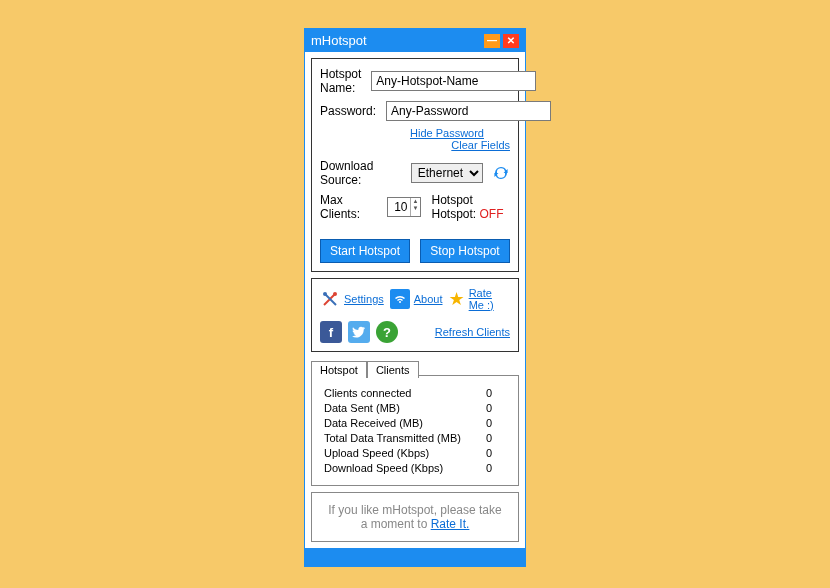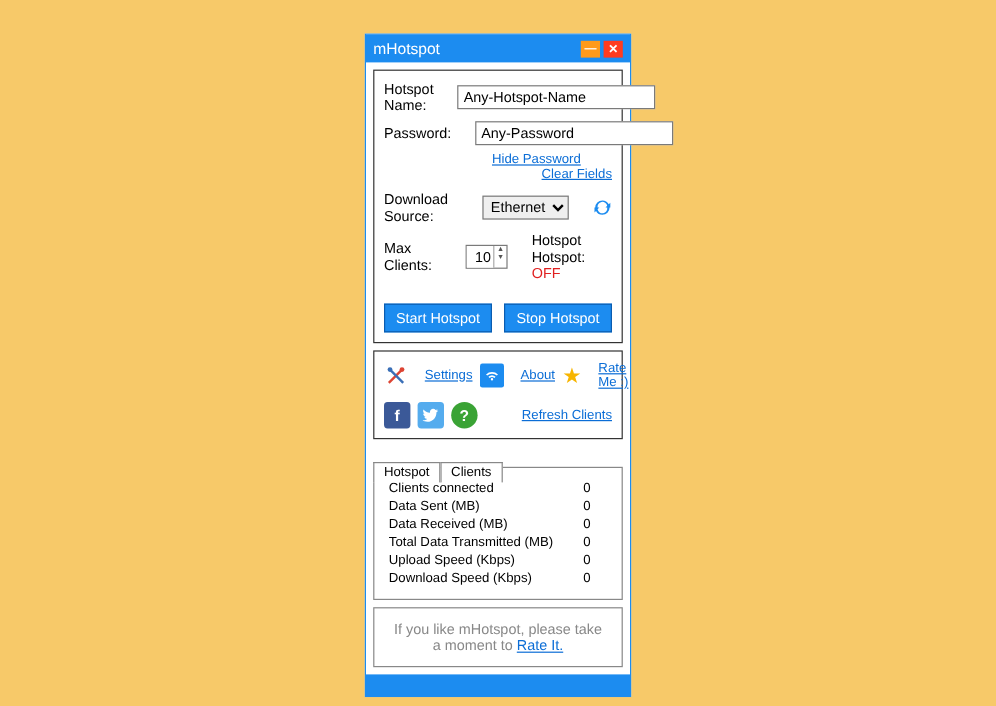--- a/index.html
+++ b/index.html
@@ -33,21 +33,21 @@
   cursor: pointer;
 }
 .winbtn.min { background: #ff9a1a; color: #fff; }
 .winbtn.close { background: #ff3b1f; color: #fff; }
 .content { padding: 6px; }
 .panel {
   border: 1px solid #333;
   padding: 8px 8px;
   margin-bottom: 6px;
 }
-.row { display: flex; align-items: center; margin-bottom: 6px; gap: 20px; }
+.row { display: flex; align-items: center; margin-bottom: 6px; gap: 10px; }
 .row label { width: 84px; }
 input[type=text] {
   flex: 1;
   border: 1px solid #7a7a7a;
   padding: 2px 4px;
   font-size: 12px;
   font-family: inherit;
 }
 .linkrow { display: flex; margin-left: 90px; margin-bottom: 8px; flex-direction: column; }
 .linkrow a { flex: 1; }
@@ -80,21 +80,21 @@
   flex: 1;
   background: #1c8cf0;
   color: #fff;
   border: 1px solid #0a5cb0;
   padding: 4px 0;
   font-size: 12px;
   cursor: pointer;
   font-family: inherit;
 }
 .toolrow { display: flex; align-items: center; gap: 6px; margin-bottom: 10px; }
-.toolrow .item { display: flex; align-items: center; gap: 14px; }
+.toolrow .item { display: flex; align-items: center; gap: 4px; }
 .icon {
   width: 20px; height: 20px;
   display: flex; align-items: center; justify-content: center;
   font-size: 14px;
 }
 .icon.wifi { background: #1c8cf0; color: #fff; border-radius: 2px; }
 .icon.star { color: #f7b500; font-size: 18px; }
 .icon.tools { color: #d43; position: relative; }
 .socialrow { display: flex; align-items: center; gap: 6px; }
 .socialrow .spacer { flex: 1; }
@@ -108,21 +108,21 @@
 .social.tw { background: #55acee; }
 .social.help { background: #3aa335; border-radius: 50%; }
 .tabs { display: flex; }
 .tab {
   border: 1px solid #888;
   border-bottom: none;
   padding: 2px 8px;
   font-size: 11px;
   cursor: pointer;
   position: relative;
-  top: 13px;
+  top: 3px;
   background: #fff;
 }
 .tab.active { z-index: 2; }
 .tab + .tab { border-left: 1px solid #888; }
 .tabbody {
   border: 1px solid #888;
   padding: 8px 12px;
 }
 .statrow { display: flex; margin: 3px 0; font-size: 11px; }
 .statrow .k { flex: 1; }

